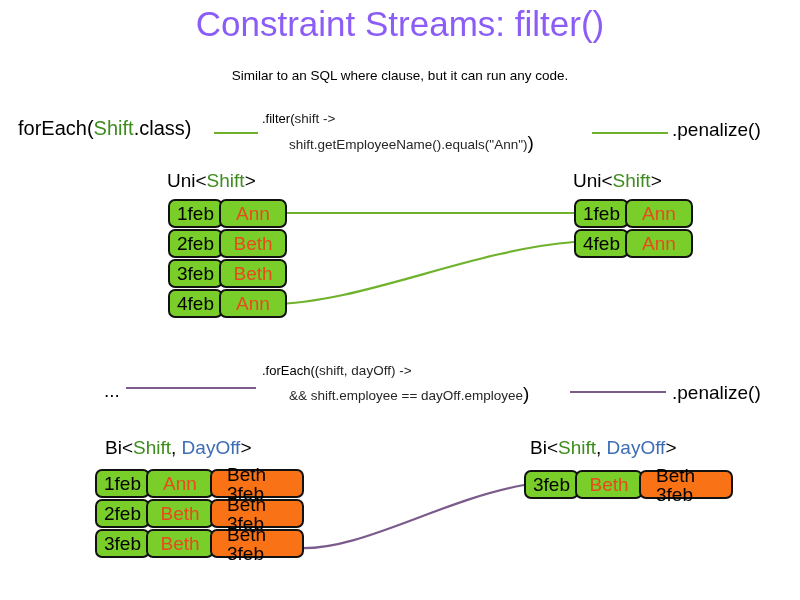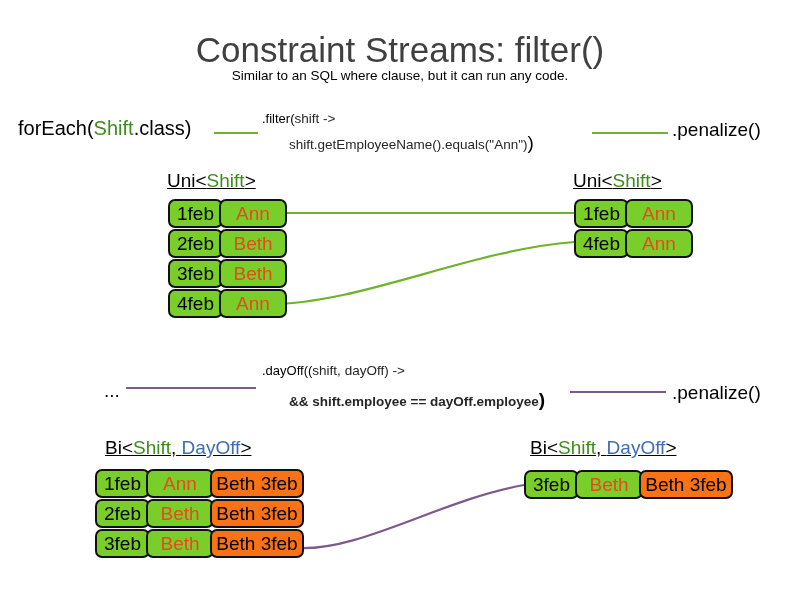--- a/index.html
+++ b/index.html
@@ -25,27 +25,27 @@
     position: absolute;
     left: 0; top: 0;
     width: 800px; height: 600px;
     pointer-events: none;
   }
 
   
   .title {
     position: absolute;
     left: 0; right: 0;
-    top: 30px;
+    top: 4px;
     text-align: center;
     font-size: 35px;
     line-height: 40px;
     font-weight: normal;
     letter-spacing: 0px;
-    color: #404040;
+    color: #8b5cf6;
   }
   .subtitle {
     position: absolute;
     left: 0; right: 0;
     top: 67px;
     text-align: center;
     font-size: 13.5px;
     line-height: 17px;
     color: #000;
   }
@@ -79,29 +79,28 @@
   .code-line { white-space: nowrap; }
   .code-big  { font-size: 13px; line-height: 22px; }
   .code-sm   { font-size: 13.5px; line-height: 18px; color: #262626; }
   .code-paren{ font-size: 19px; }
 
   .filter1 { left: 262px; top: 108px; }
   .filter1 .ln2 { padding-left: 27px; margin-top: 2px; }
 
   .filter2 { left: 262px; top: 360px; }
   .filter2 .ln2 { padding-left: 27px; margin-top: 1px; }
-  .filter2 .ln3 { padding-left: 27px; margin-top: 7px; font-weight: bold; }
+  .filter2 .ln3 { padding-left: 27px; margin-top: 1px; }
 
   
   .cap {
     position: absolute;
     font-size: 19px;
     line-height: 23px;
     white-space: nowrap;
-    text-decoration: underline;
   }
   .cap-uni-left  { left: 167px; top: 169px; }
   .cap-uni-right { left: 573px; top: 169px; }
   .cap-bi-left   { left: 105px; top: 436px; }
   .cap-bi-right  { left: 530px; top: 436px; }
 
   
   .tuple {
     position: absolute;
     display: flex;
@@ -111,21 +110,21 @@
   .cell {
     border: 2px solid #111111;
     border-radius: 7px;
     display: flex;
     align-items: center;
     justify-content: center;
     font-size: 19px;
     line-height: 19px;
     box-sizing: border-box;
     height: 29px;
-    padding: 0 4px;
+    padding: 0 15px;
   }
   .cell.green { background: #79CE2A; }
   .cell.blue  { background: #f97316; }
   .cell.date  { color: #000000; }
   .cell.emp   { color: #E8491E; }
   .cell.pair  { color: #000000; }
   .cell + .cell { margin-left: -4px; }
 
   
   .w-date { width: 55px; }
@@ -192,21 +191,21 @@
     <div class="cell green emp w-emp">Ann</div>
   </div>
   <div class="tuple" style="left:574px; top:229px;">
     <div class="cell green date w-date">4feb</div>
     <div class="cell green emp w-emp">Ann</div>
   </div>
 
   <div class="abs dots t-black">...</div>
 
   <div class="codeblock filter2">
-    <div class="code-line ln1"><span class="code-big t-black">.dayOff((</span><span class="code-sm t-shift">shift</span><span class="code-sm t-dark">, </span><span class="code-sm t-dayoff">dayOff</span><span class="code-sm t-dark">) -&gt;</span></div>
+    <div class="code-line ln1"><span class="code-big t-black">.forEach((</span><span class="code-sm t-shift">shift</span><span class="code-sm t-dark">, </span><span class="code-sm t-dayoff">dayOff</span><span class="code-sm t-dark">) -&gt;</span></div>
     <div class="code-line ln3"><span class="code-sm t-dark">&amp;&amp; </span><span class="code-sm t-shift">shift</span><span class="code-sm t-dark">.employee == </span><span class="code-sm t-dayoff">dayOff</span><span class="code-sm t-dark">.employee</span><span class="code-paren t-black">)</span></div>
   </div>
 
   <div class="abs penalize2 t-black">.penalize()</div>
 
   <div class="cap cap-bi-left"><span class="t-black">Bi&lt;</span><span class="t-shift">Shift</span><span class="t-black">, </span><span class="t-dayoff">DayOff</span><span class="t-black">&gt;</span></div>
 
   <div class="cap cap-bi-right"><span class="t-black">Bi&lt;</span><span class="t-shift">Shift</span><span class="t-black">, </span><span class="t-dayoff">DayOff</span><span class="t-black">&gt;</span></div>
 
   <div class="tuple" style="left:95px; top:469px;">

